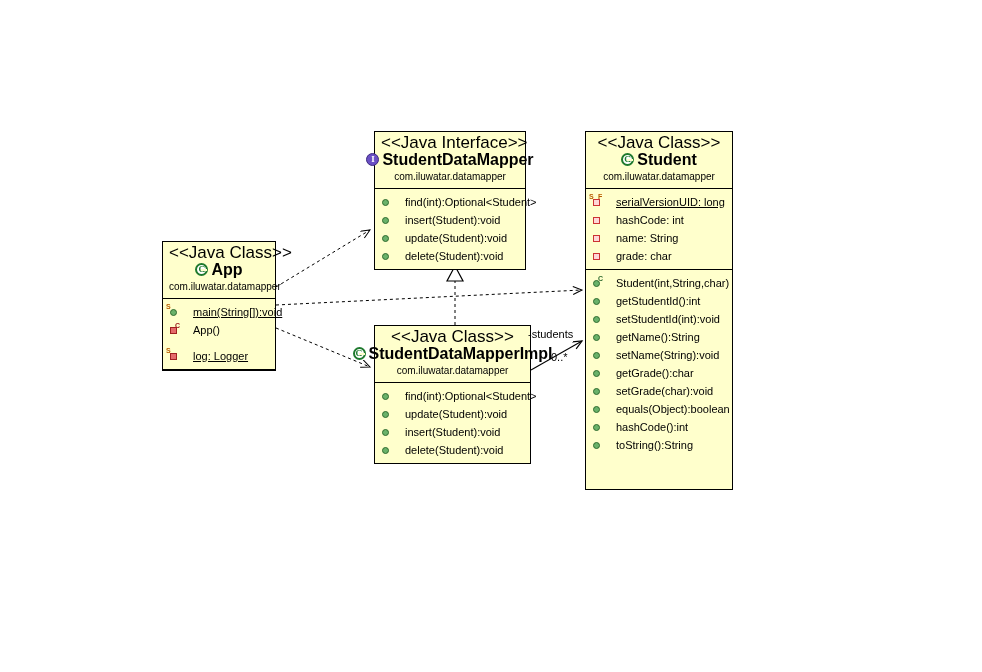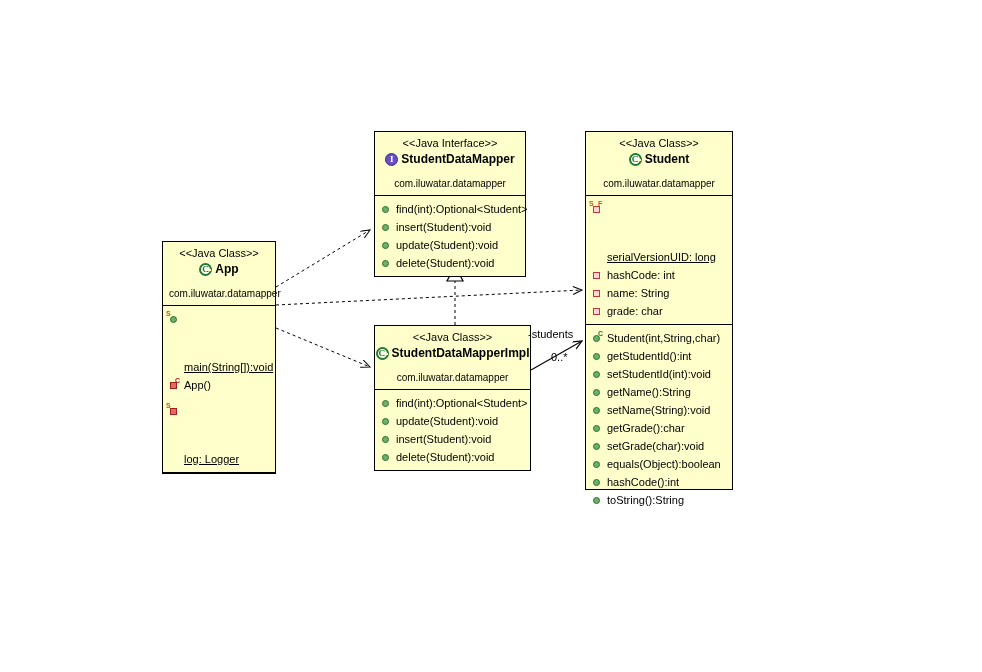--- a/index.html
+++ b/index.html
@@ -36,65 +36,65 @@
     border: 1.5px solid #000000;
     box-sizing: border-box;
     z-index: 5;
   }
   .uml-header {
     padding: 4px 6px 5px 6px;
     text-align: center;
     border-bottom: 1.5px solid #000000;
   }
   .uml-stereotype {
-    font-size: 11px;
+    font-size: 17px;
     color: #000000;
     line-height: 14px;
     white-space: nowrap;
   }
   .uml-name-row {
     display: flex;
     align-items: center;
     justify-content: center;
     gap: 3px;
     line-height: 17px;
     margin-top: 1px;
   }
   .uml-name {
-    font-size: 12px;
+    font-size: 16px;
     font-weight: bold;
     color: #000000;
     white-space: nowrap;
   }
   .uml-package {
     font-size: 10px;
     color: #000000;
     line-height: 13px;
-    margin-top: 9px;
+    margin-top: 2px;
     white-space: nowrap;
   }
   .uml-section {
     padding: 4px 4px 4px 4px;
     border-bottom: 1.5px solid #000000;
   }
   .uml-section.last {
     border-bottom: none;
   }
   .uml-member {
     display: flex;
     align-items: flex-start;
-    gap: 3px;
+    gap: 12px;
     font-size: 11px;
     color: #000000;
     line-height: 18px;
     white-space: nowrap;
     padding-left: 1px;
   }
   .member-text { position: relative; }
-  .member-text.static { text-decoration: underline; margin-top: 48px; }
+  .member-text.static { text-decoration: underline; }
 
   
   .ico {
     position: relative;
     width: 13px;
     height: 18px;
     flex: 0 0 13px;
   }
   .ico .dot {
     position: absolute;

